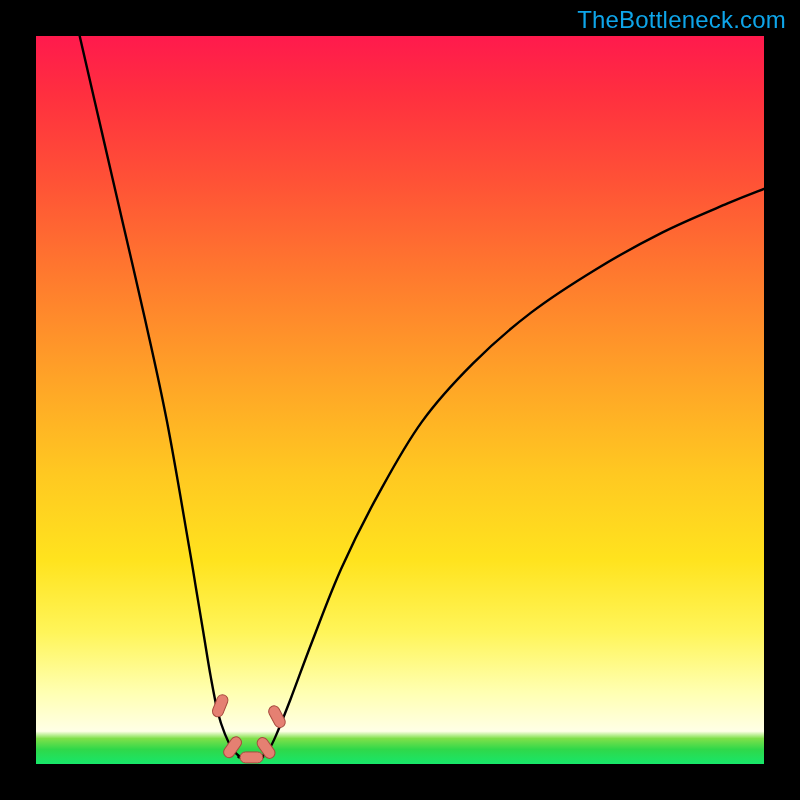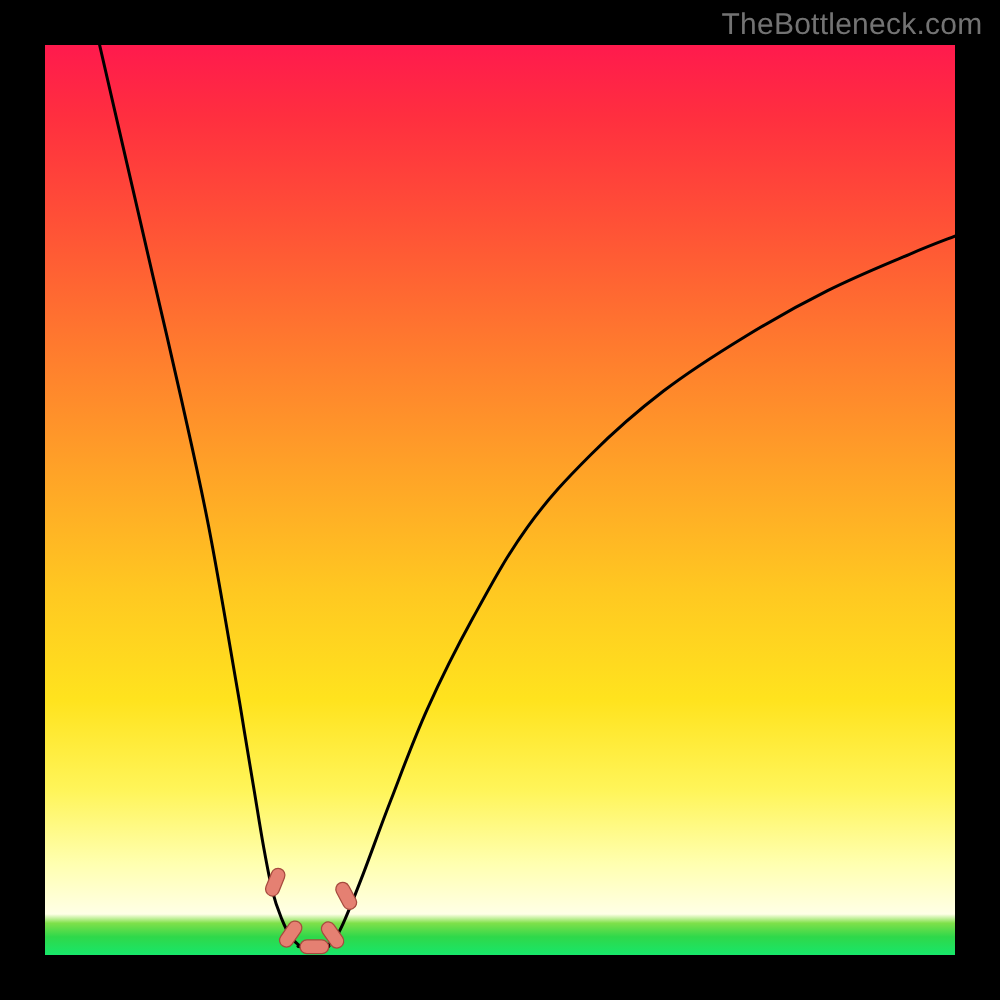--- a/index.html
+++ b/index.html
@@ -47,21 +47,21 @@
     position: absolute;
     top: 0;
     left: 0;
     width: 728px;
     height: 728px;
   }
   .watermark {
     position: absolute;
     top: 6px;
     right: 14px;
-    color: #737373;
+    color: #0ea5e9;
     font-size: 24px;
     font-weight: 500;
     letter-spacing: 0.2px;
   }
 </style>
 </head>
 <body>
 
 <div class="frame">
   <div class="plot">

